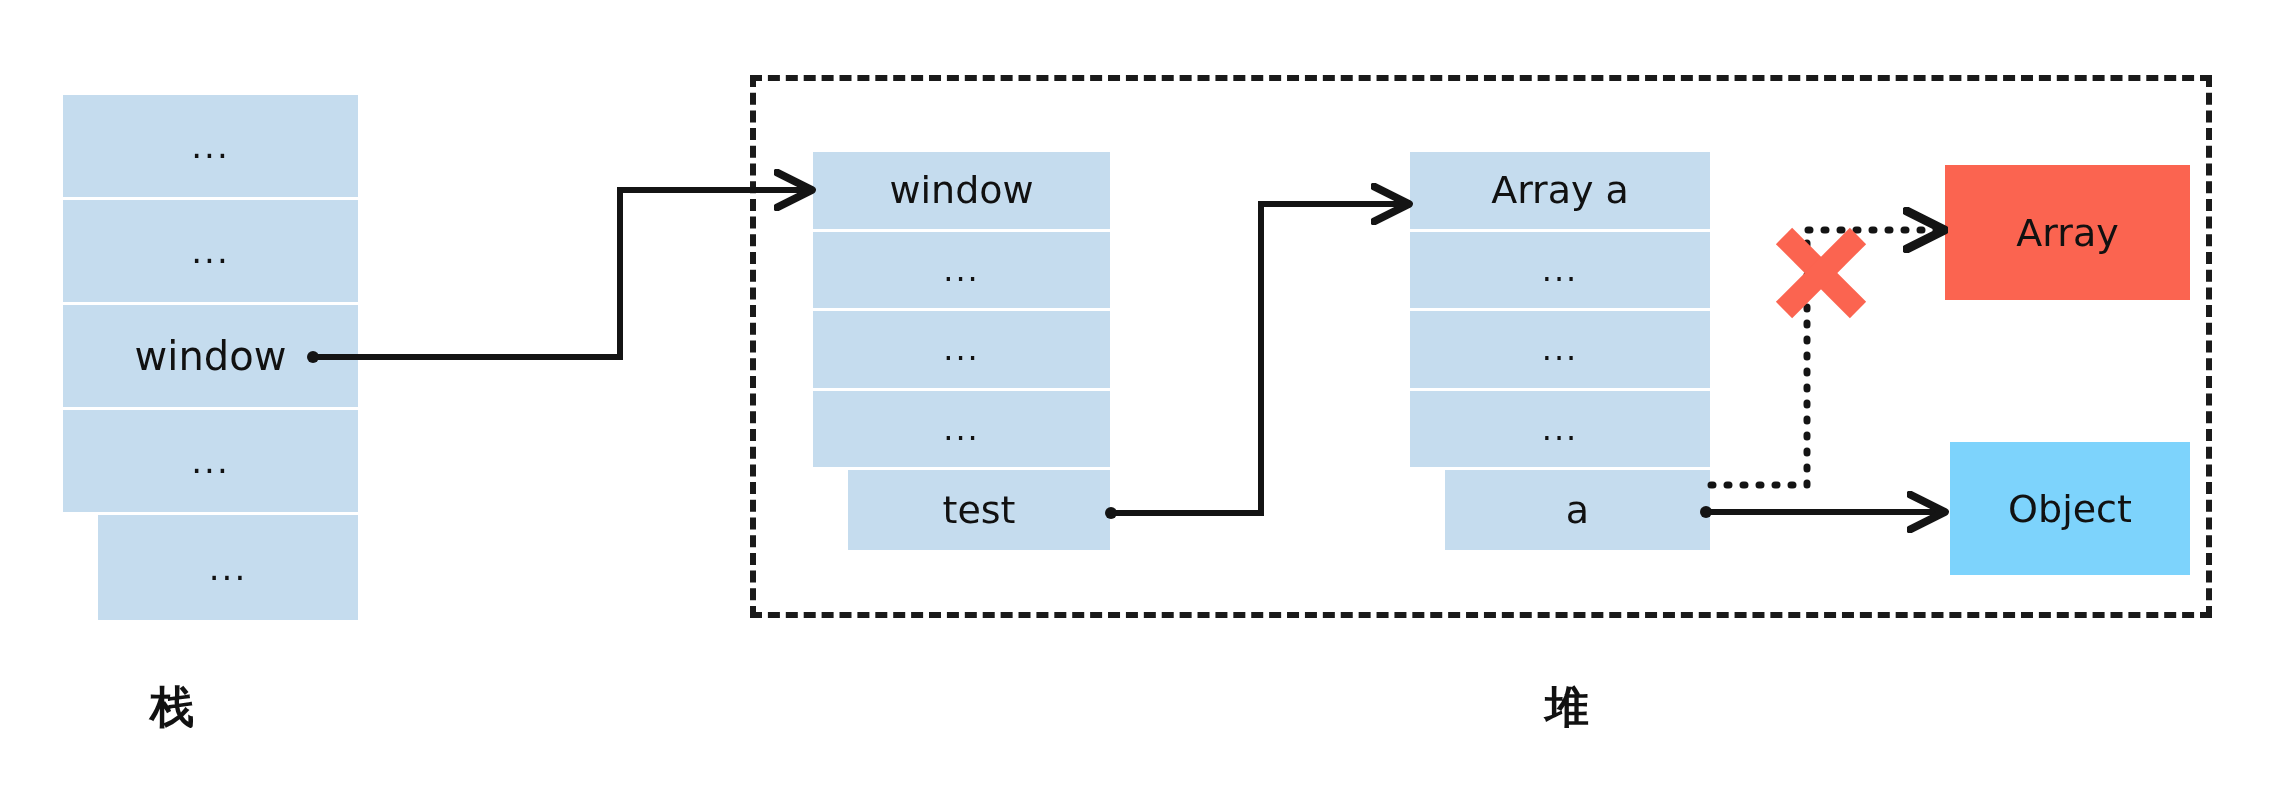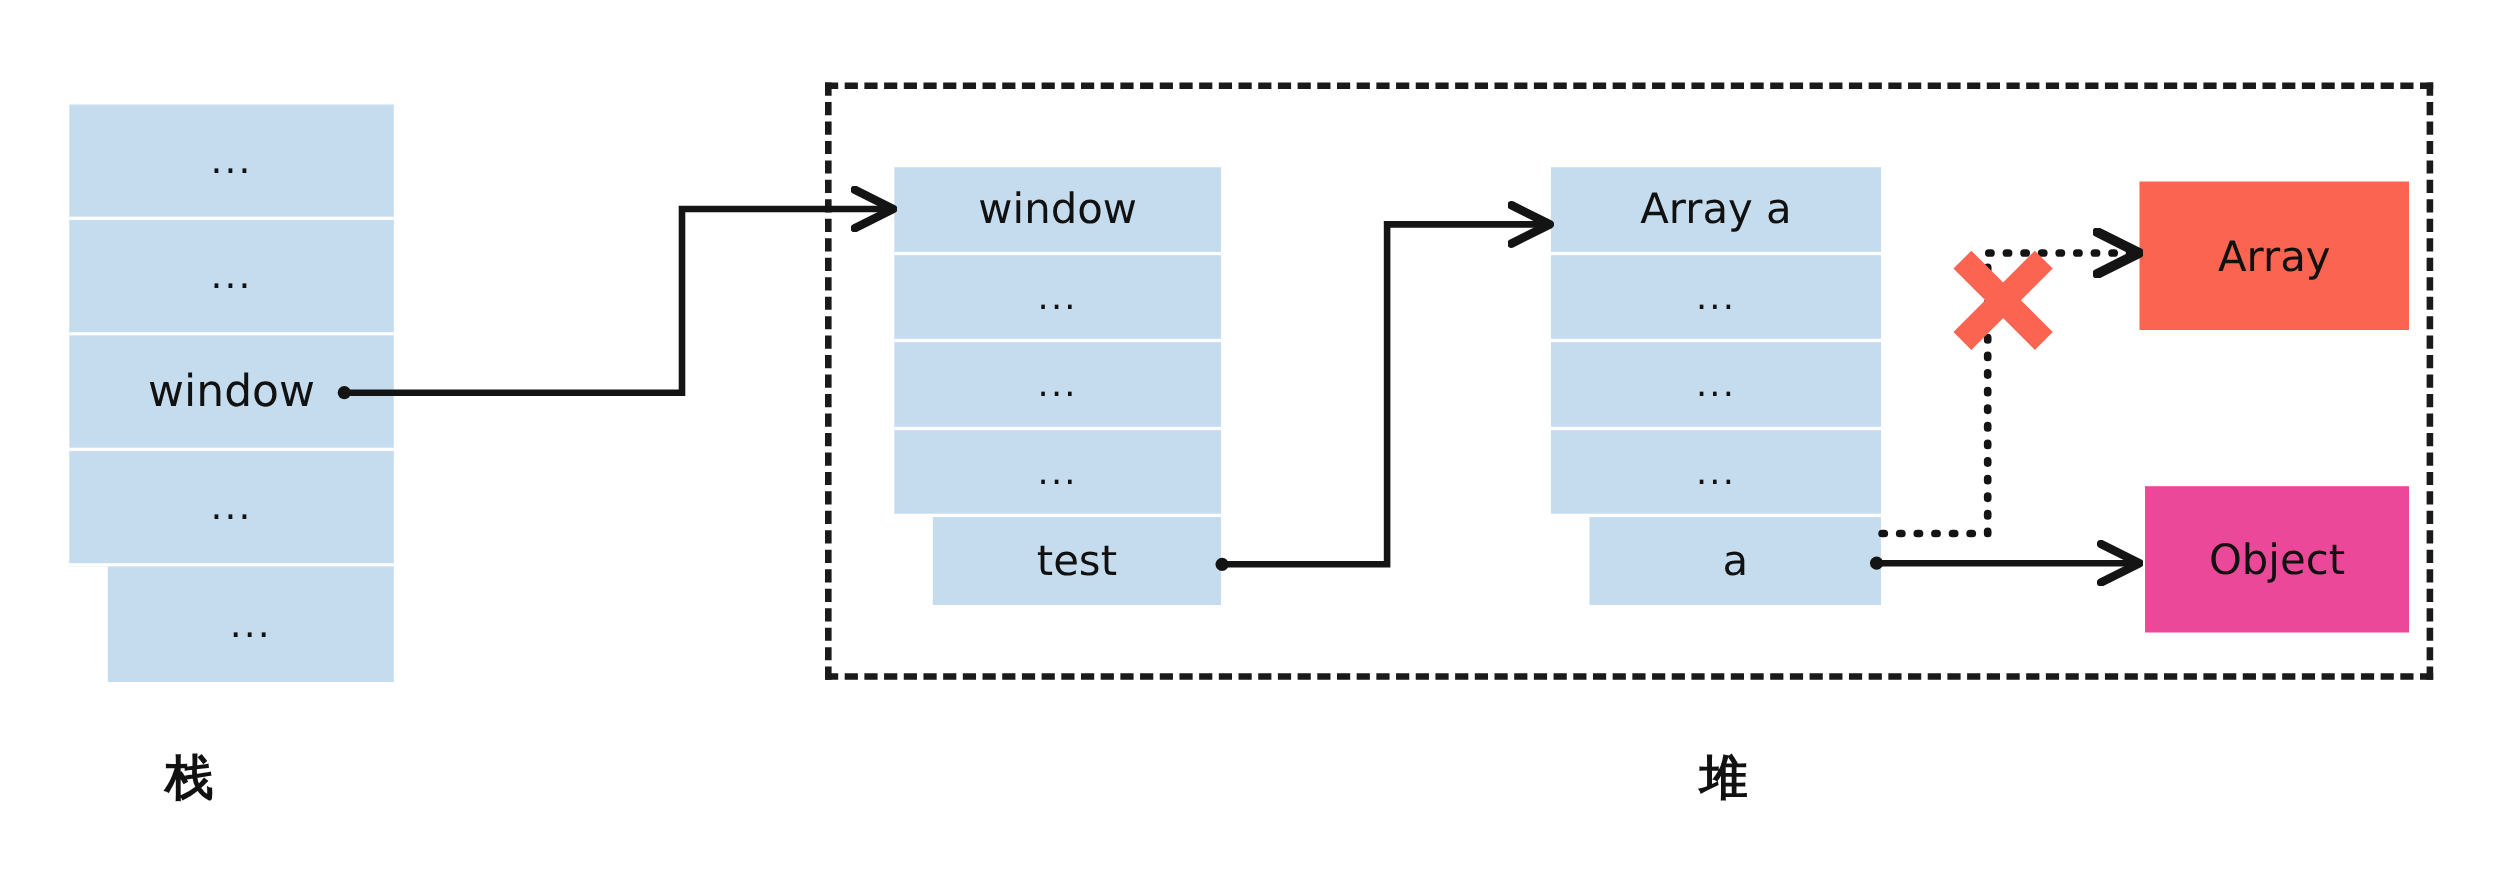--- a/index.html
+++ b/index.html
@@ -54,21 +54,21 @@
     position: absolute;
     box-sizing: border-box;
     display: flex;
     align-items: center;
     justify-content: center;
     font-size: 38px;
     color: #111111;
     white-space: nowrap;
   }
   #array-box  { left: 1945px; top: 165px; width: 245px; height: 135px; background: #fb6450; }
-  #object-box { left: 1950px; top: 442px; width: 240px; height: 133px; background: #ec4899; }
+  #object-box { left: 1950px; top: 442px; width: 240px; height: 133px; background: #7dd3fc; }
 
   
   #heap-region {
     position: absolute;
     left: 750px;
     top: 75px;
     width: 1462px;
     height: 543px;
     box-sizing: border-box;
     border: 6px dashed #1a1a1a;

